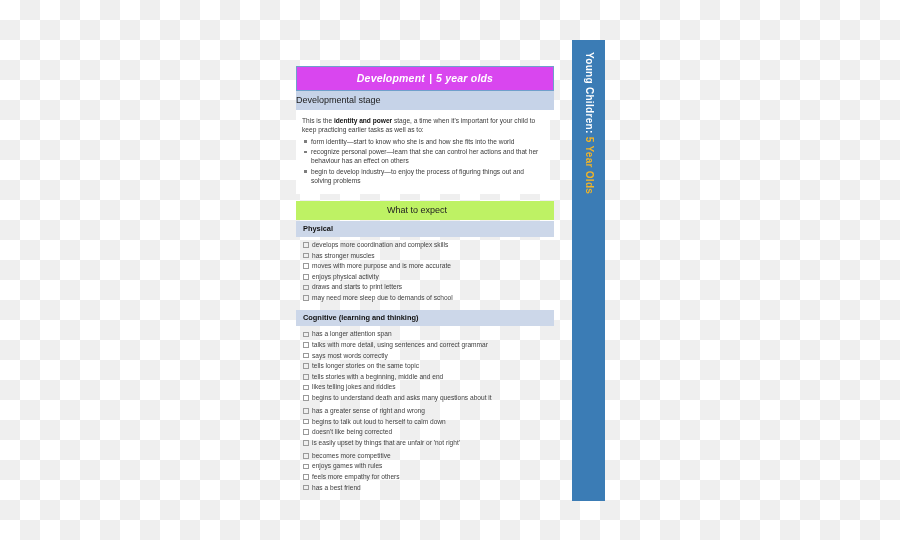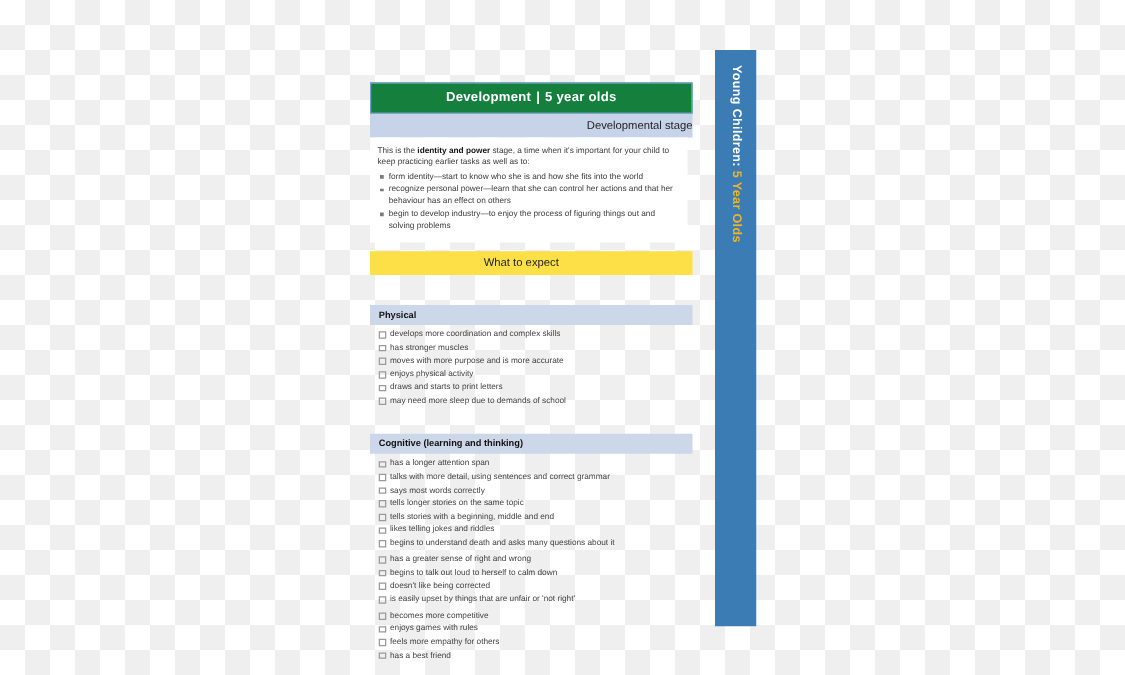--- a/index.html
+++ b/index.html
@@ -23,41 +23,42 @@
   
   #doc {
     position: absolute;
     left: 296px;
     top: 66px;
     width: 258px;
   }
 
   
   .title-bar {
-    background: #15803d;
+    background: #d946ef;
     border: 1px solid #6f9fcb;
     color: #ffffff;
     text-align: center;
     font-size: 10.5px;
     font-weight: bold;
     letter-spacing: 0.2px;
     padding: 5px 0 6px 0;
     box-sizing: border-box;
+    font-style: italic;
   }
   .title-bar .sep {
     display: inline-block;
     padding: 0 4px;
     font-weight: bold;
   }
 
   
   .sub-bar {
     background: #c6d3e8;
     color: #222222;
-    text-align: right;
+    text-align: left;
     font-size: 9px;
     padding: 4px 0 5px 0;
     box-sizing: border-box;
   }
 
   
   .intro {
     background: #ffffff;
     padding: 6px 6px 7px 6px;
     box-sizing: border-box;
@@ -88,40 +89,40 @@
     position: absolute;
     left: 2px;
     top: 3.5px;
     width: 2.5px;
     height: 2.5px;
     background: #7d7d7d;
   }
 
   
   .band {
-    background: #fde047;
+    background: #bef264;
     color: #222222;
     text-align: center;
     font-size: 9px;
     padding: 4px 16px 5px 0;
     margin-top: 7px;
     box-sizing: border-box;
   }
 
   
   .cat-bar {
     background: #ccd7e9;
     color: #111111;
     font-size: 7.4px;
     font-weight: bold;
     padding: 3.5px 0 4px 7px;
     box-sizing: border-box;
-    margin-top: 21px;
-  }
-  .cat-bar.first { margin-top: 24px; }
+    margin-top: 7px;
+  }
+  .cat-bar.first { margin-top: 1px; }
 
   
   ul.checklist {
     margin: 3px 0 0 0;
     padding: 0;
     list-style: none;
   }
   ul.checklist li {
     position: relative;
     padding-left: 16px;

